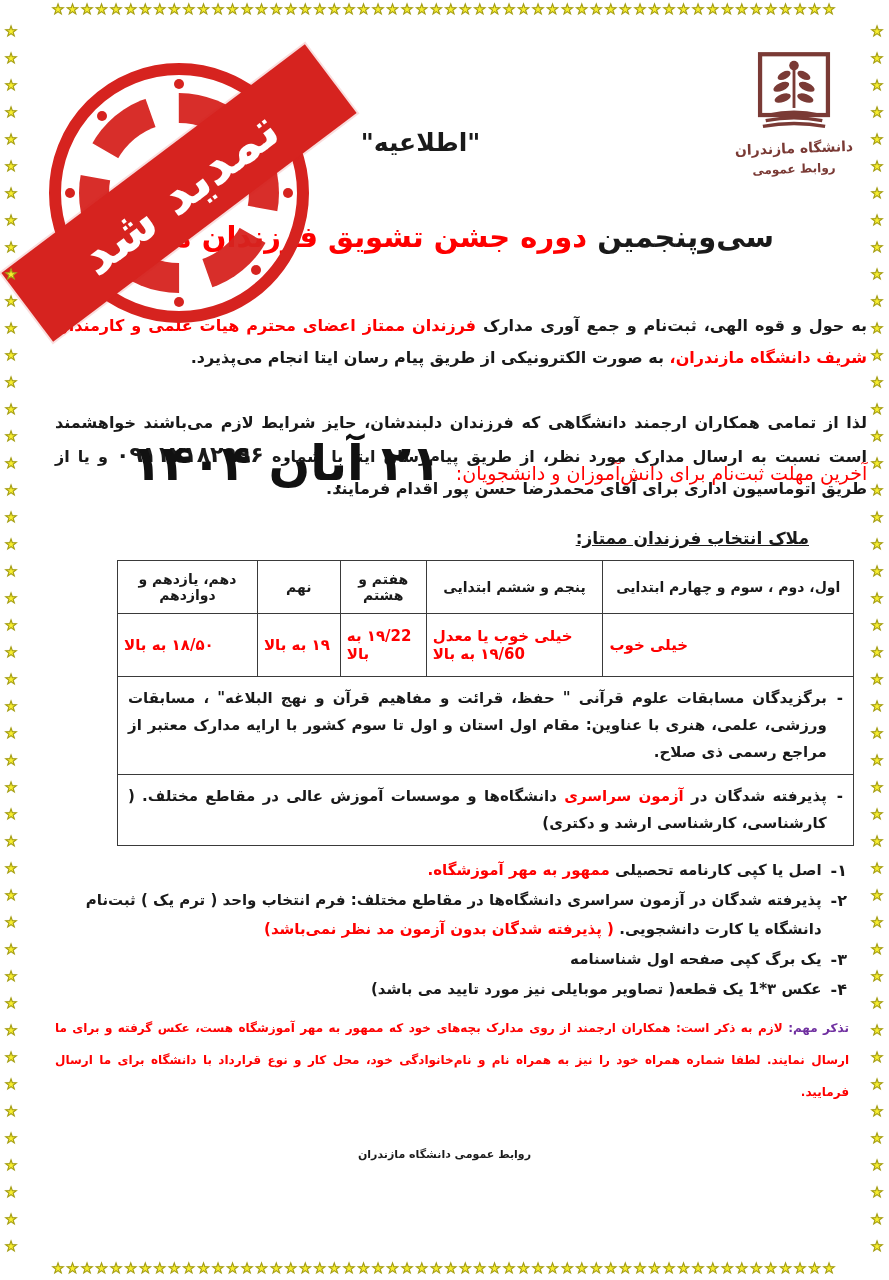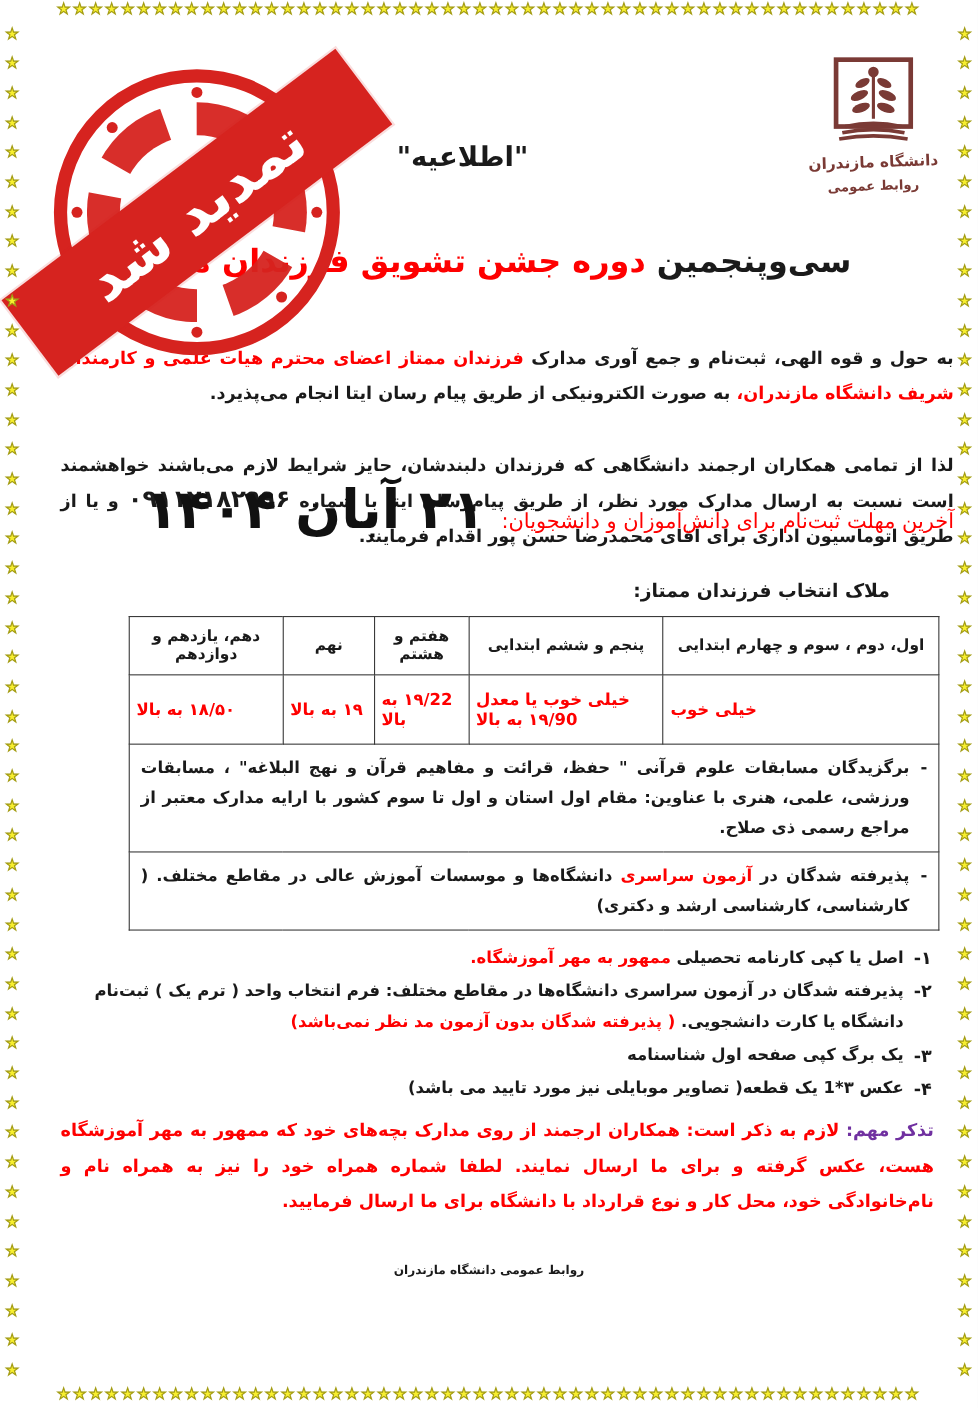--- a/index.html
+++ b/index.html
@@ -51,42 +51,42 @@
   .para{position:absolute;left:0;right:0;margin:0;padding:0 22px 0 55px;
     direction:rtl;text-align:justify;font-size:16px;font-weight:bold;line-height:32px;}
   .p1{top:310px;}
   .p2{top:397px;margin-top:10px;}
   .phone{font-size:22px;letter-spacing:1px;}
   .deadline{position:absolute;top:438px;left:0;right:0;text-align:center;padding-left:110px;
     direction:rtl;line-height:52px;white-space:nowrap;}
   .deadline .dl-label{color:var(--red,#f00);font-size:19px;font-weight:normal;}
   .deadline .dl-date{font-size:49px;font-weight:bold;color:#111;margin-right:10px;}
   .section-heading{position:absolute;left:0;right:0;direction:rtl;text-align:right;
-    padding-right:80px;font-size:17px;font-weight:bold;}
+    padding-right:80px;font-size:17px;font-weight:bold;text-decoration:underline;}
   .criteria-heading{top:528px;}
   .docs-heading{top:822px;}
   
   .grade-table{position:absolute;top:560px;left:117px;width:737px;border-collapse:collapse;
     direction:rtl;font-weight:bold;}
   .grade-table th,.grade-table td{border:1.5px solid #3a3a3a;padding:4px 6px;}
   .grade-table th{font-size:14px;height:44px;font-weight:bold;text-align:center;}
   .grade-table td.val{color:var(--red,#f00);font-size:15px;height:54px;text-align:left;}
   .grade-table td.wide{padding:8px 10px;}
   .brow{display:flex;direction:rtl;gap:10px;font-size:15px;line-height:27px;}
   .brow .dash{flex:0 0 auto;}
   .brow .btxt{flex:1 1 auto;text-align:justify;}
   
   .doc-list{position:absolute;top:856px;left:0;right:0;padding:0 42px 0 60px;direction:rtl;
     font-size:15px;font-weight:bold;}
   .doc-item{display:flex;direction:rtl;gap:9px;line-height:29px;margin-bottom:1px;}
   .doc-item .num{flex:0 0 auto;font-size:16px;}
   .doc-item .dtxt{flex:1 1 auto;text-align:right;}
   
   .note{position:absolute;top:1012px;left:0;right:0;padding:0 40px 0 55px;direction:rtl;
-    text-align:justify;font-size:16px;font-weight:bold;line-height:32px;}
+    text-align:justify;font-size:12px;font-weight:bold;line-height:32px;}
   .note .lead{color:var(--purple,#7030a0);}
   .note .nbody{color:var(--red,#f00);}
   .footer{position:absolute;top:1148px;left:0;right:0;text-align:center;direction:rtl;
     font-size:11px;font-weight:bold;}
 </style>
 </head>
 <body>
 
 <div class="page">
 
@@ -162,21 +162,21 @@
     <tbody>
         <tr>
       <th>اول، دوم ، سوم و چهارم  ابتدایی</th>
       <th>پنجم و ششم  ابتدایی</th>
       <th>هفتم و هشتم</th>
       <th>نهم</th>
       <th>دهم، یازدهم و دوازدهم</th>
     </tr>
     <tr>
       <td class="val">خیلی خوب</td>
-      <td class="val">خیلی خوب یا معدل ۱۹/90 به بالا</td>
+      <td class="val">خیلی خوب یا معدل ۱۹/60 به بالا</td>
       <td class="val">۱۹/22 به بالا</td>
       <td class="val">۱۹ به بالا</td>
       <td class="val">۱۸/۵۰ به بالا</td>
     </tr>
     <tr>
       <td class="wide" colspan="5">
         <div class="brow">
           <span class="dash">-</span>
           <span class="btxt">برگزیدگان مسابقات علوم قرآنی " حفظ، قرائت و مفاهیم قرآن و نهج البلاغه" ،  مسابقات ورزشی، علمی، هنری با عناوین: مقام اول استان و اول تا سوم کشور با ارایه مدارک معتبر از مراجع رسمی ذی صلاح.</span>
         </div>

